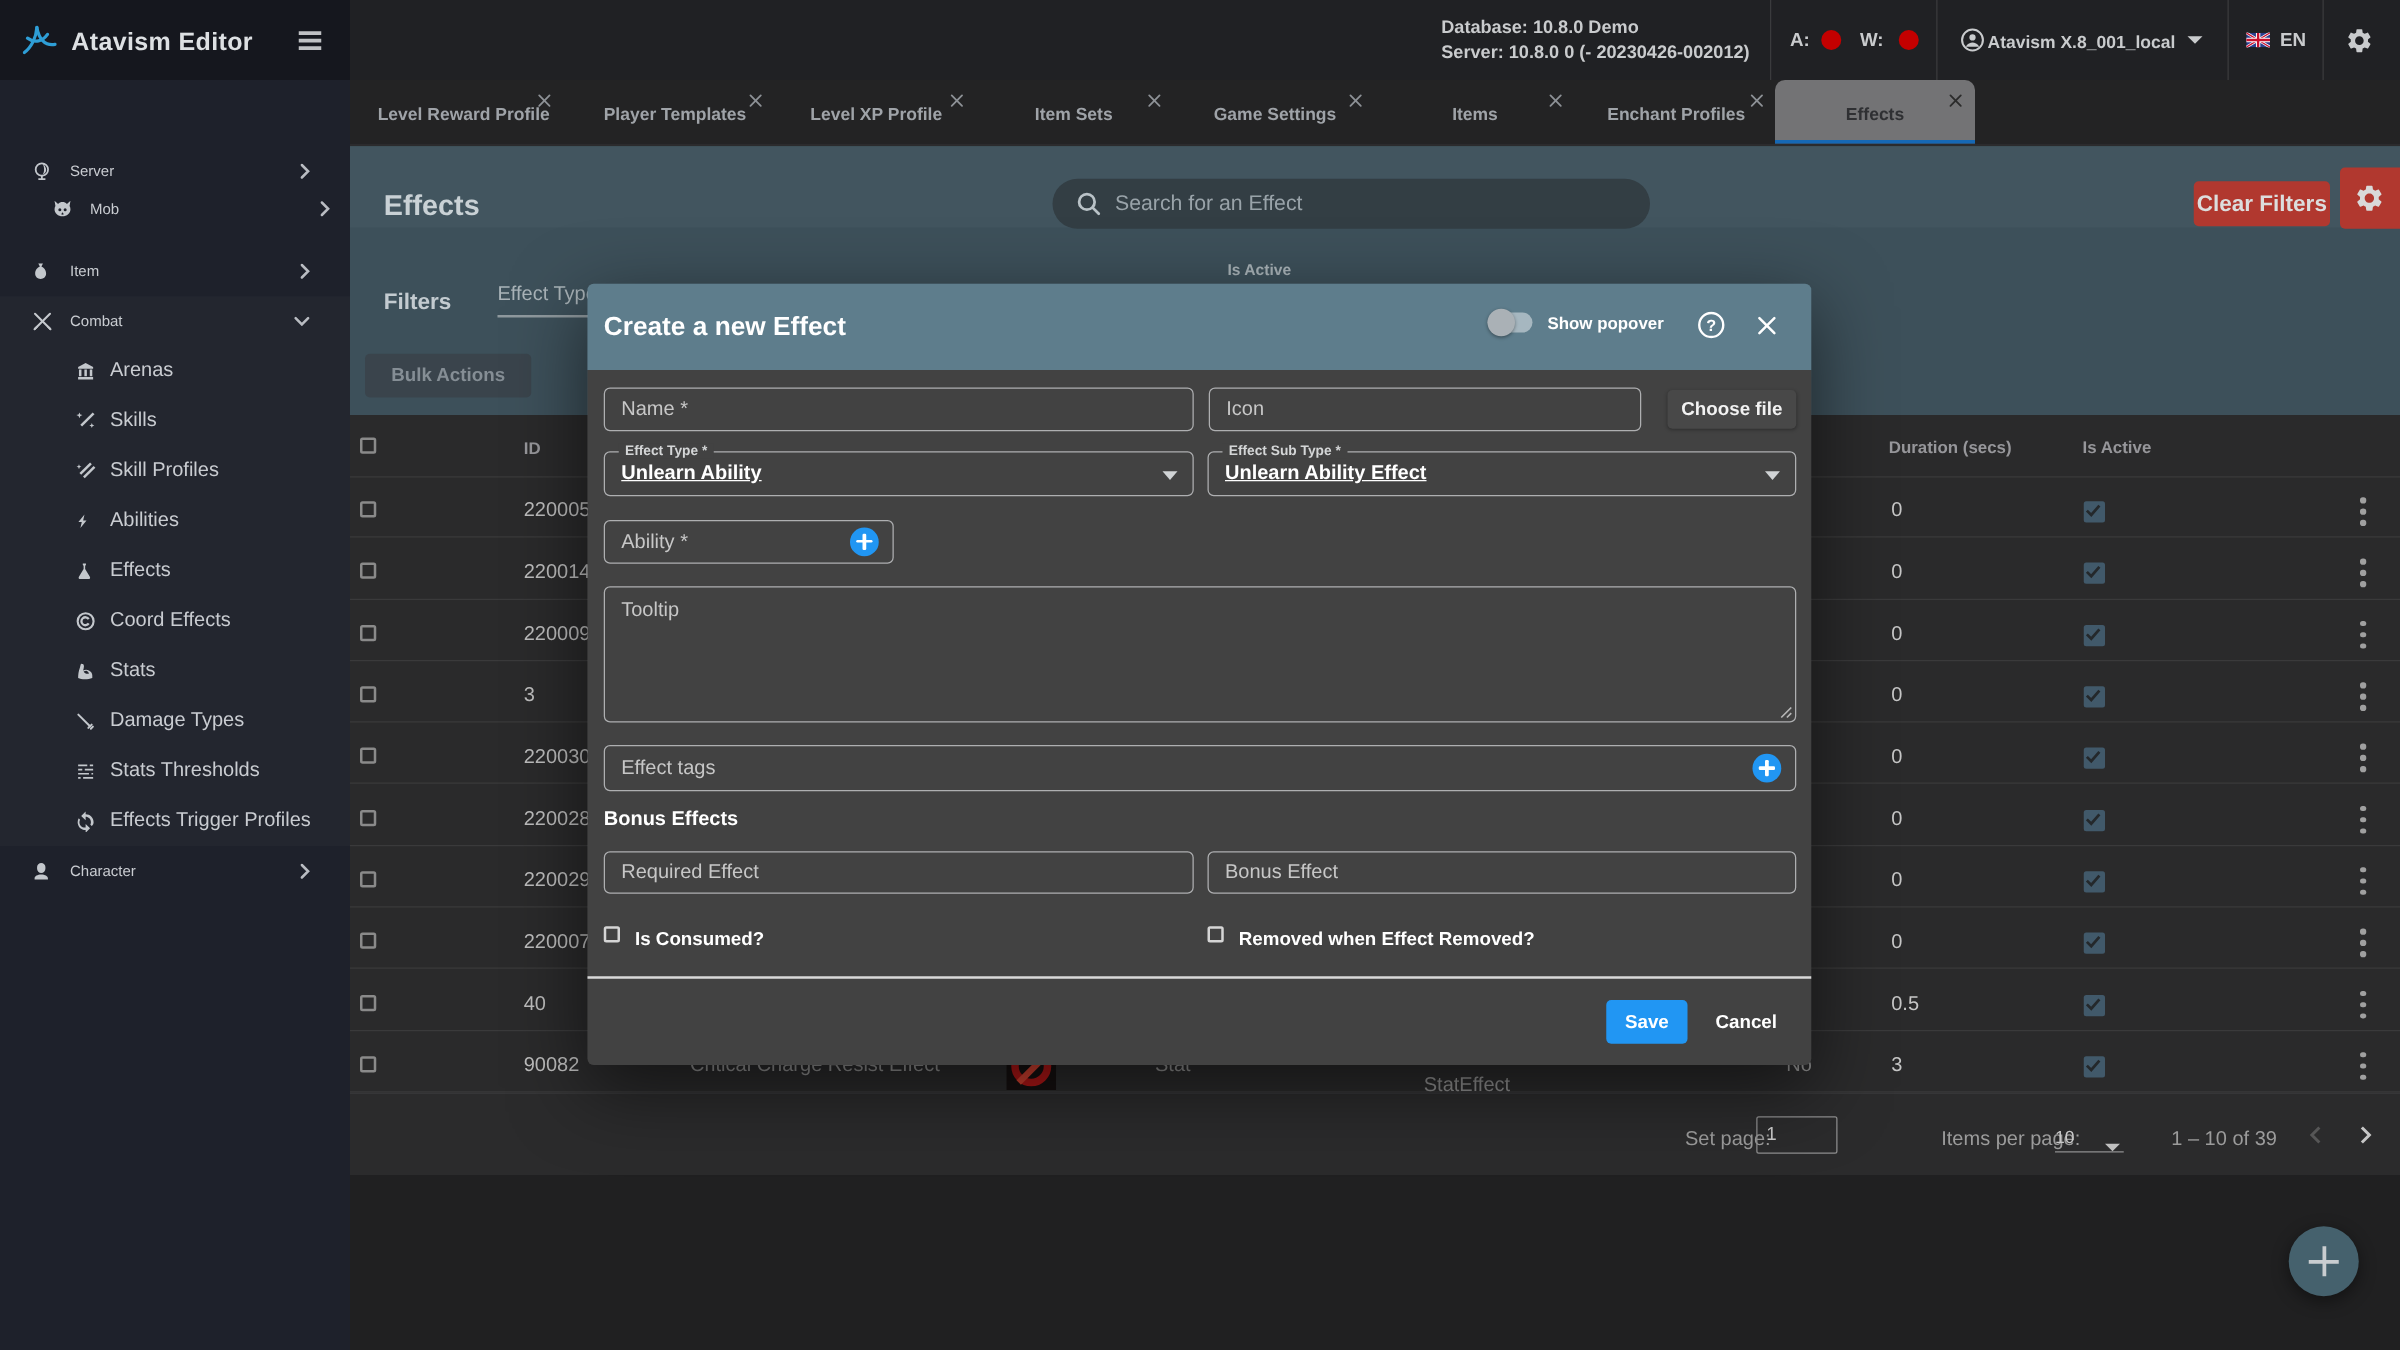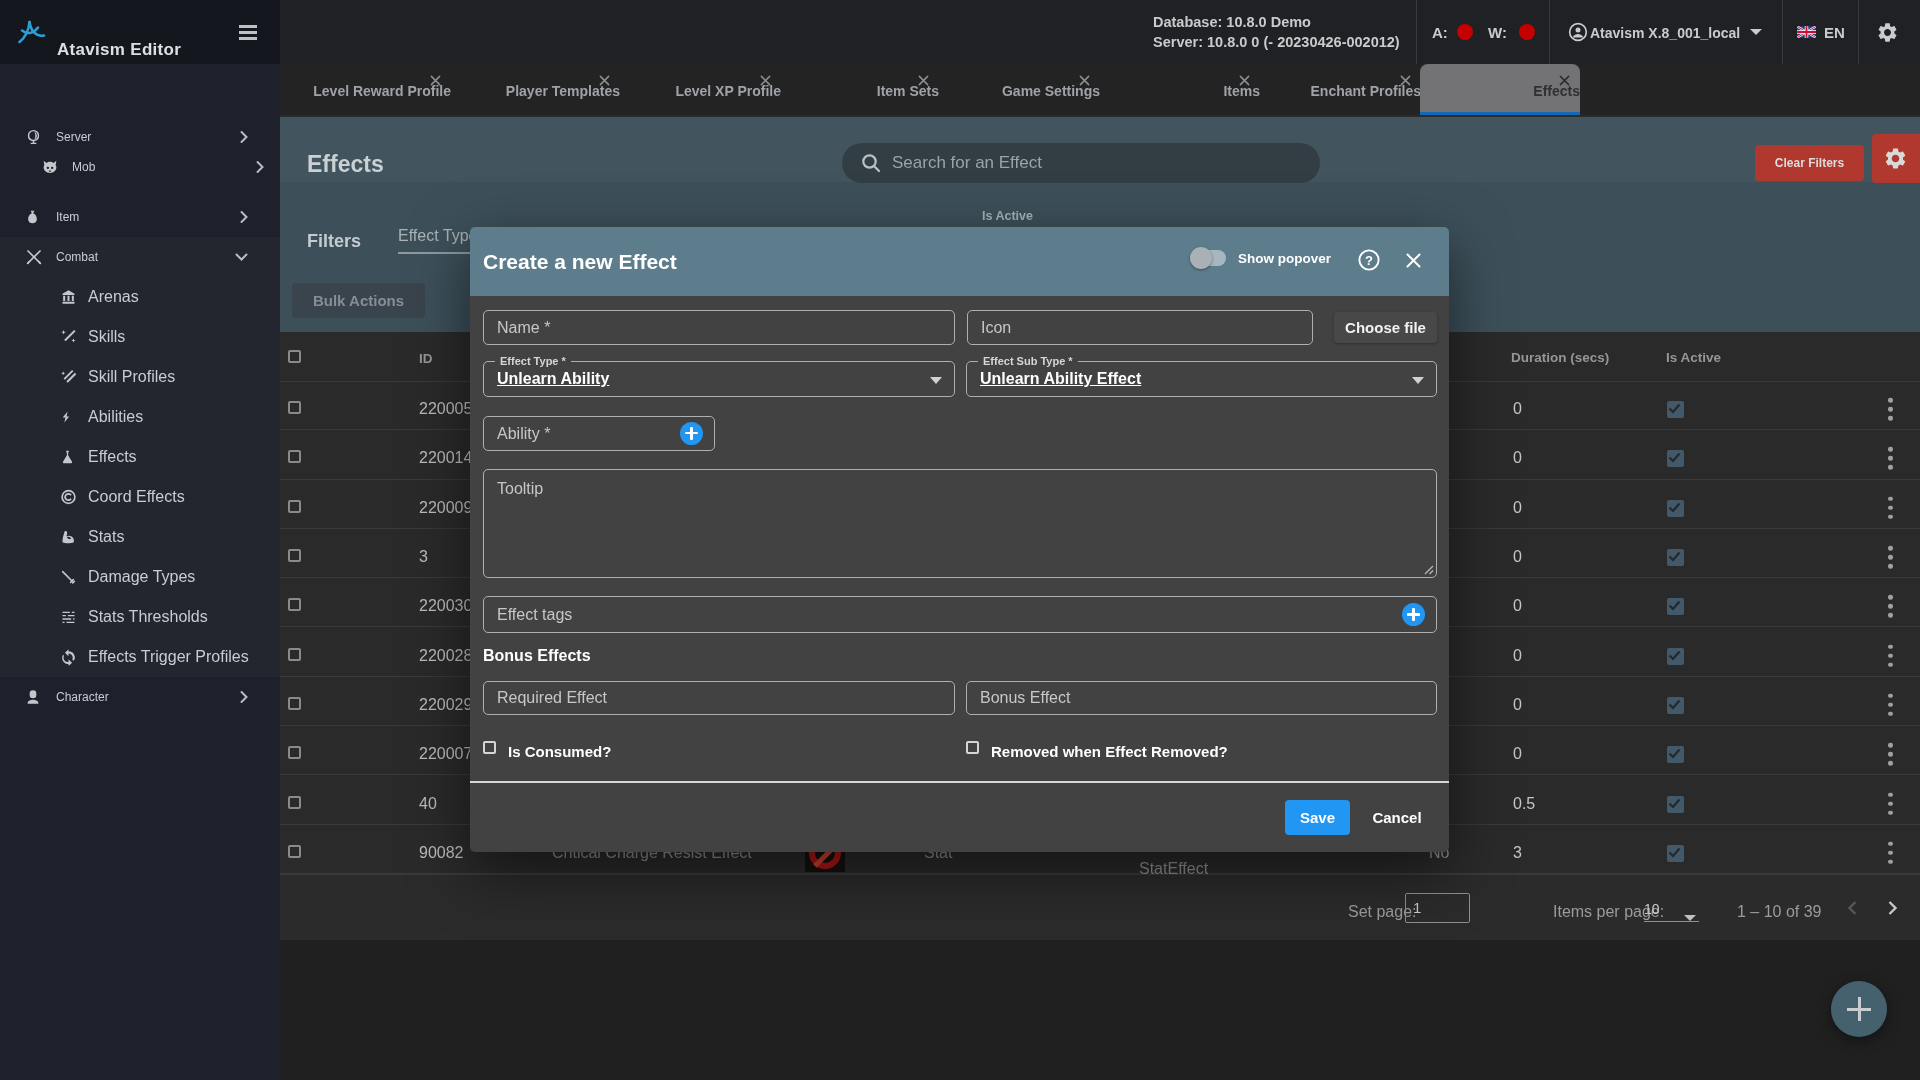--- a/index.html
+++ b/index.html
@@ -23,34 +23,34 @@
   .mi { position:absolute; left:0; width:280px; height:40px; }
   .mi .txt { position:absolute; left:56px; top:50%; transform:translateY(-50%); font-size:12px; color:#c9ccd1; }
   .mi .txt2 { position:absolute; left:88px; top:50%; transform:translateY(-50%); font-size:16px; color:#c9ccd1; }
   .mi .ico { position:absolute; left:25px; top:50%; transform:translateY(-50%); }
   .mi .ico2 { position:absolute; left:60px; top:50%; transform:translateY(-50%); }
   .chev { position:absolute; right:32px; top:50%; transform:translateY(-50%); }
 
   
   #tabbar { left:280px; top:64px; width:1640px; height:51px; background:#232324; }
   .tab { position:absolute; top:0; width:160px; height:51px; }
-  .tab .lbl { position:absolute; left:0; right:0; top:19px; text-align:right; font-size:14px; font-weight:700; color:#9fa3a8; }
+  .tab .lbl { position:absolute; left:0; right:0; top:19px; text-align:center; font-size:14px; font-weight:700; color:#9fa3a8; }
   .tab .x { position:absolute; right:10px; top:11px; color:#8d9196; }
   #tabactive { position:absolute; left:1140px; top:0; width:160px; height:51px; background:#737375; border-radius:8px 8px 0 0; }
   #tabactive .lbl { color:#2f3033; }
   #tabactive .x { color:#2b2b2b; }
   #tabactive .bar { position:absolute; left:0; bottom:0; width:160px; height:3.5px; background:#1668b4; border-radius:0; }
 
   
   #conthead { left:280px; top:117px; width:1640px; height:215px; background:#3d505a; }
   #conthead .strip { position:absolute; left:0; top:0; width:1640px; height:65px; background:#42555f; }
   #pagetitle { position:absolute; left:27px; top:34px; font-size:23px; font-weight:700; color:#c9d1d5; }
   #effsearch { position:absolute; left:562px; top:26px; width:478px; height:40px; border-radius:20px; background:#333e44; }
   #effsearch span { position:absolute; left:50px; top:10px; font-size:17px; color:#99a3a9; }
-  #clearbtn { position:absolute; left:1475px; top:28px; width:109px; height:36px; border-radius:4px; background:#b1382f; color:#dcdddd; font-size:12px; font-weight:700; text-align:center; line-height:36px; }
+  #clearbtn { position:absolute; left:1475px; top:28px; width:109px; height:36px; border-radius:4px; background:#b1382f; color:#dcdddd; font-size:18px; font-weight:700; text-align:center; line-height:36px; }
   #gearbtn { position:absolute; left:1592px; top:17px; width:56px; height:49px; border-radius:4px; background:#b1382f; }
   #isactivelbl { position:absolute; left:702px; top:92px; font-size:12.5px; font-weight:700; color:#a9b3b8; }
   #filterslbl { position:absolute; left:27px; top:114px; font-size:18px; font-weight:700; color:#c3cbd0; }
   #efftypelbl { position:absolute; left:118px; top:110px; font-size:16px; color:#a9b3b8; }
   #efftypeline { position:absolute; left:118px; top:135px; width:74px; height:1.5px; background:#8f999e; }
   #bulkbtn { position:absolute; left:12px; top:166px; width:133px; height:35px; border-radius:4px; background:#3a444c; color:#858e95; font-size:15px; font-weight:700; text-align:center; line-height:35px; }
 
   
   #table { left:280px; top:332px; width:1640px; height:542px; background:#2a2a2b; }
   .hsep { position:absolute; left:0; width:1640px; height:1px; background:#3a3a3b; }
@@ -109,21 +109,21 @@
 <div id="root">
 
   <div id="topleft" class="abs">
     <svg style="position:absolute;left:18px;top:20px;" width="28" height="25" viewBox="0 0 28 25">
       <g fill="none" stroke="#2e9ed6" stroke-width="2.6" stroke-linecap="round">
         <path d="M11.5 2 C11 10 7 18 1.5 22"></path>
         <path d="M11.5 2 C13 11 18 17 26 15.5"></path>
         <path d="M4 10.5 C10 15 16 13 20 7.5"></path>
       </g>
     </svg>
-    <div style="position:absolute;left:57px;top:40px;font-size:17px;font-weight:600;color:#dde0e3;letter-spacing:0.3px;">Atavism Editor</div>
+    <div style="position:absolute;left:57px;top:23px;font-size:20px;font-weight:600;color:#dde0e3;letter-spacing:0.3px;">Atavism Editor</div>
     <div style="position:absolute;left:239px;top:25px;width:18px;height:3px;background:#bfc1c4;"></div>
     <div style="position:absolute;left:239px;top:31px;width:18px;height:3px;background:#bfc1c4;"></div>
     <div style="position:absolute;left:239px;top:37px;width:18px;height:3px;background:#bfc1c4;"></div>
   </div>
   <div id="topright" class="abs">
     <div class="tr-text" style="left:873px;top:14px;font-size:14.5px;">Database: 10.8.0 Demo</div>
     <div class="tr-text" style="left:873px;top:34px;font-size:14.5px;">Server: 10.8.0 0 (- 20230426-002012)</div>
     <div class="vsep" style="left:1136px;"></div>
     <div class="tr-text" style="left:1152px;top:24px;">A:</div>
     <div style="position:absolute;left:1177px;top:24px;width:16px;height:16px;border-radius:50%;background:#c40000;"></div>

